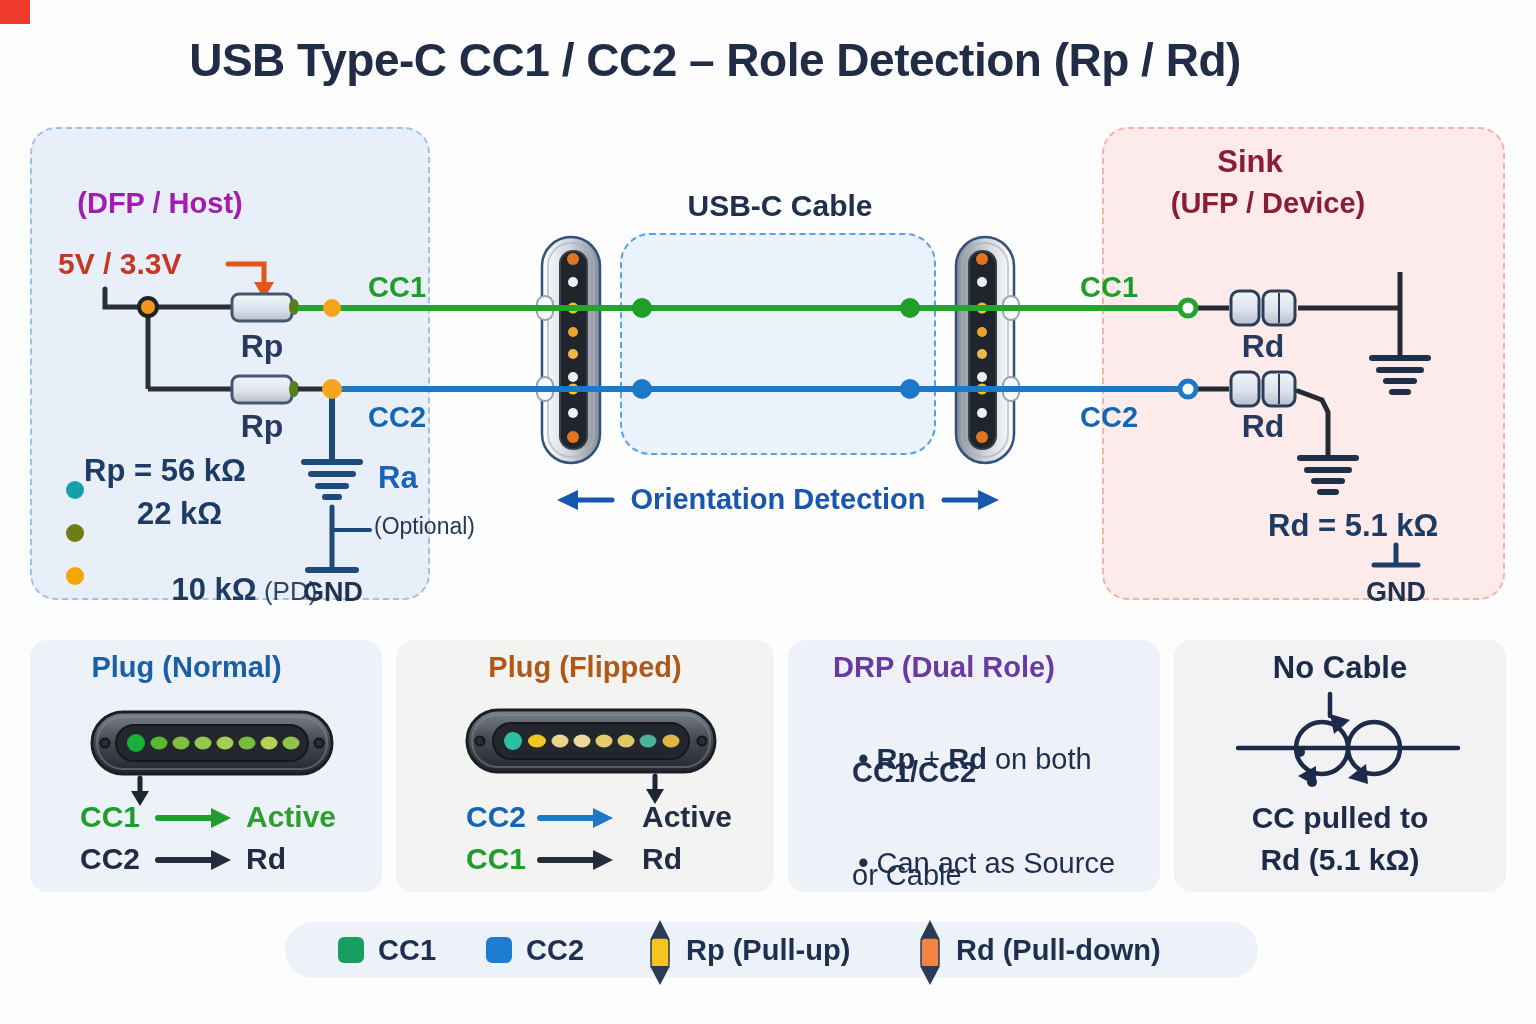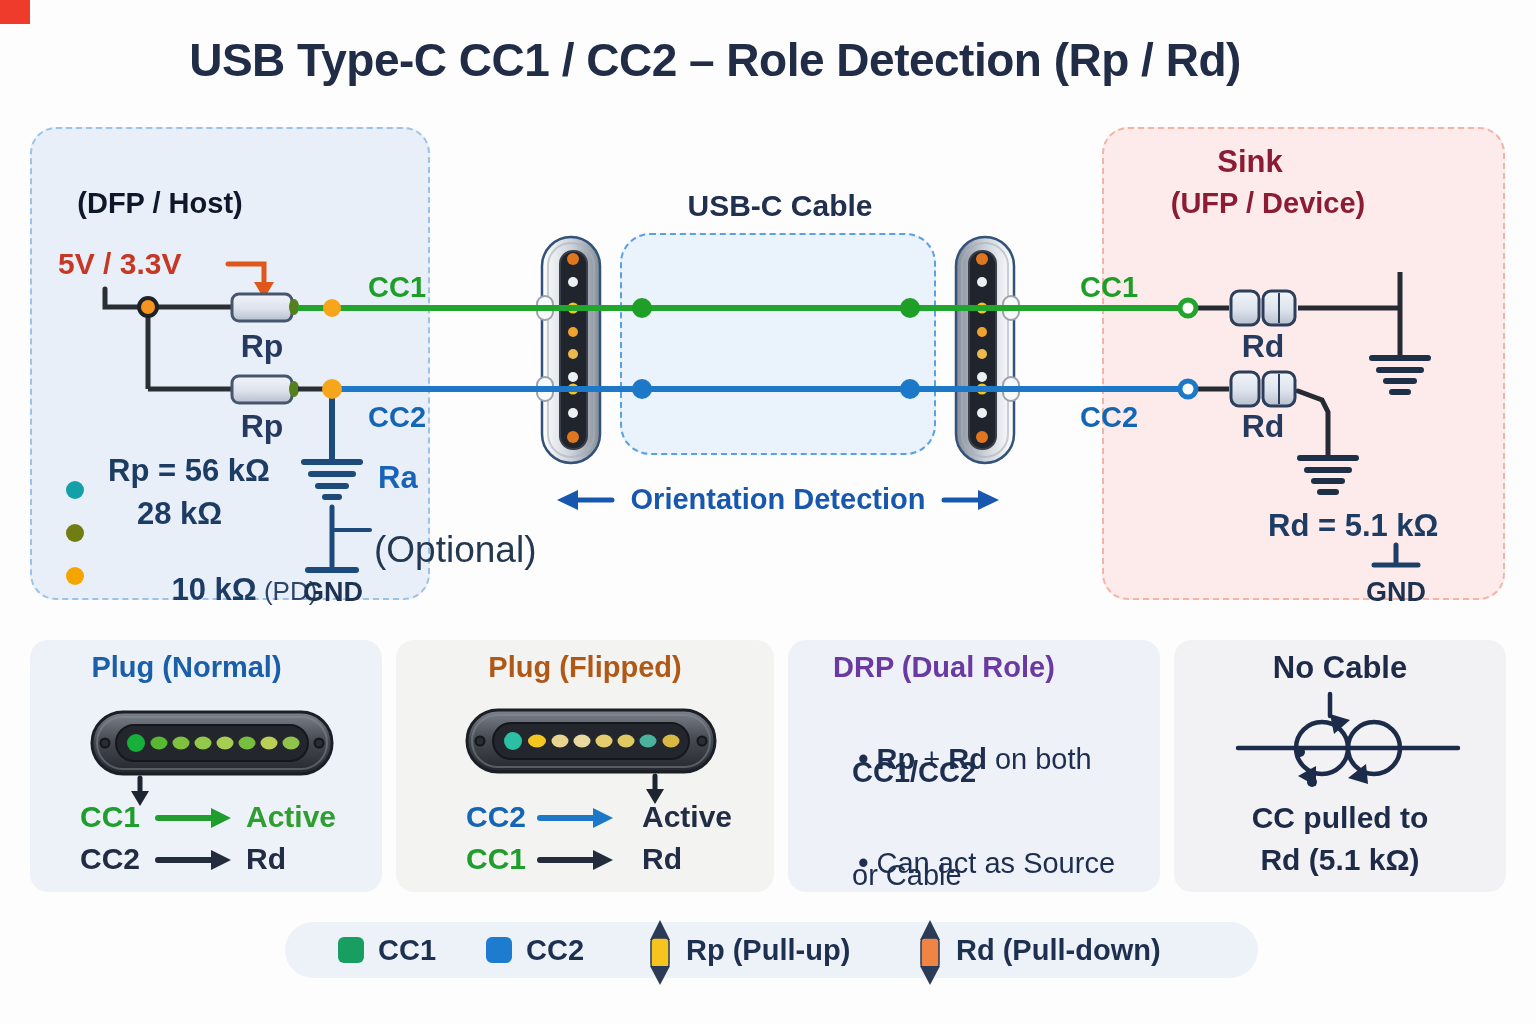--- a/index.html
+++ b/index.html
@@ -259,41 +259,41 @@
     </g>
     <g>
       <polygon points="930,920 920,940 940,940" fill="#2b3a55"></polygon>
       <rect x="921" y="938" width="18" height="30" rx="4" fill="#ef8445" stroke="#2b3a55" stroke-width="1.5"></rect>
       <polygon points="920,966 940,966 930,985" fill="#2b3a55"></polygon>
     </g>
   </svg>
 
   <div class="t b ctr" style="left:0;top:36px;width:1430px;font-size:46px;color:#212c47;letter-spacing:-0.5px;">USB Type-C CC1 / CC2 – Role Detection (Rp / Rd)</div>
 
-  <div class="t b ctr" style="left:30px;top:188px;width:260px;font-size:29px;color:#0f172a;">(DFP / Host)</div>
+  <div class="t b ctr" style="left:30px;top:188px;width:260px;font-size:29px;color:#a21caf;">(DFP / Host)</div>
   <div class="t b" style="left:58px;top:248px;font-size:30px;color:#c63826;">5V / 3.3V</div>
   <div class="t b" style="left:368px;top:272px;font-size:29px;color:#1e9e28;">CC1</div>
   <div class="t b ctr" style="left:222px;top:330px;width:80px;font-size:32px;color:#253a5e;">Rp</div>
   <div class="t b" style="left:368px;top:402px;font-size:29px;color:#1565b5;">CC2</div>
   <div class="t b ctr" style="left:222px;top:410px;width:80px;font-size:32px;color:#253a5e;">Rp</div>
 
   <div class="t" style="left:48px;top:464px;">
     <span style="display:inline-block;width:18px;height:18px;border-radius:50%;background:#14a0a8;"></span></div>
-  <div class="t b" style="left:84px;top:455px;font-size:31px;color:#1d3c64;margin-left:24px;">Rp = 56 kΩ</div>
+  <div class="t b" style="left:84px;top:455px;font-size:31px;color:#1d3c64;">Rp = 56 kΩ</div>
   <div class="t" style="left:48px;top:507px;">
     <span style="display:inline-block;width:18px;height:18px;border-radius:50%;background:#6f7d12;"></span></div>
-  <div class="t b" style="left:137px;top:498px;font-size:31px;color:#1d3c64;">28 kΩ</div>
+  <div class="t b" style="left:137px;top:498px;font-size:31px;color:#1d3c64;">22 kΩ</div>
   <div class="t" style="left:48px;top:550px;">
     <span style="display:inline-block;width:18px;height:18px;border-radius:50%;background:#f5a500;"></span></div>
   <div class="t" style="left:137px;top:541px;font-size:31px;color:#1d3c64;">
     <span class="b">10 kΩ</span><span style="font-size:26px;color:#2b4468;"> </span><span style="font-size:26px;color:#2b4468;">(PD)</span>
   </div>
 
   <div class="t b" style="left:378px;top:462px;font-size:31px;color:#1a64b8;">Ra</div>
-  <div class="t" style="left:374px;top:514px;font-size:37px;color:#243852;margin-top:17px;">(Optional)</div>
+  <div class="t" style="left:374px;top:514px;font-size:23px;color:#243852;">(Optional)</div>
   <div class="t b ctr" style="left:298px;top:578px;width:70px;font-size:27px;color:#1c3250;">GND</div>
 
   <div class="t b ctr" style="left:640px;top:190px;width:280px;font-size:30px;color:#20304e;">USB-C Cable</div>
   <div class="t b ctr" style="left:622px;top:484px;width:312px;font-size:29px;color:#1757ad;">Orientation Detection</div>
 
   <div class="t b ctr" style="left:1130px;top:146px;width:240px;font-size:31px;color:#8c1c34;">Sink</div>
   <div class="t b ctr" style="left:1118px;top:188px;width:300px;font-size:29px;color:#8c1c34;">(UFP / Device)</div>
   <div class="t b" style="left:1080px;top:272px;font-size:29px;color:#1e9e28;">CC1</div>
   <div class="t b ctr" style="left:1223px;top:330px;width:80px;font-size:32px;color:#253a5e;">Rd</div>
   <div class="t b" style="left:1080px;top:402px;font-size:29px;color:#1565b5;">CC2</div>

